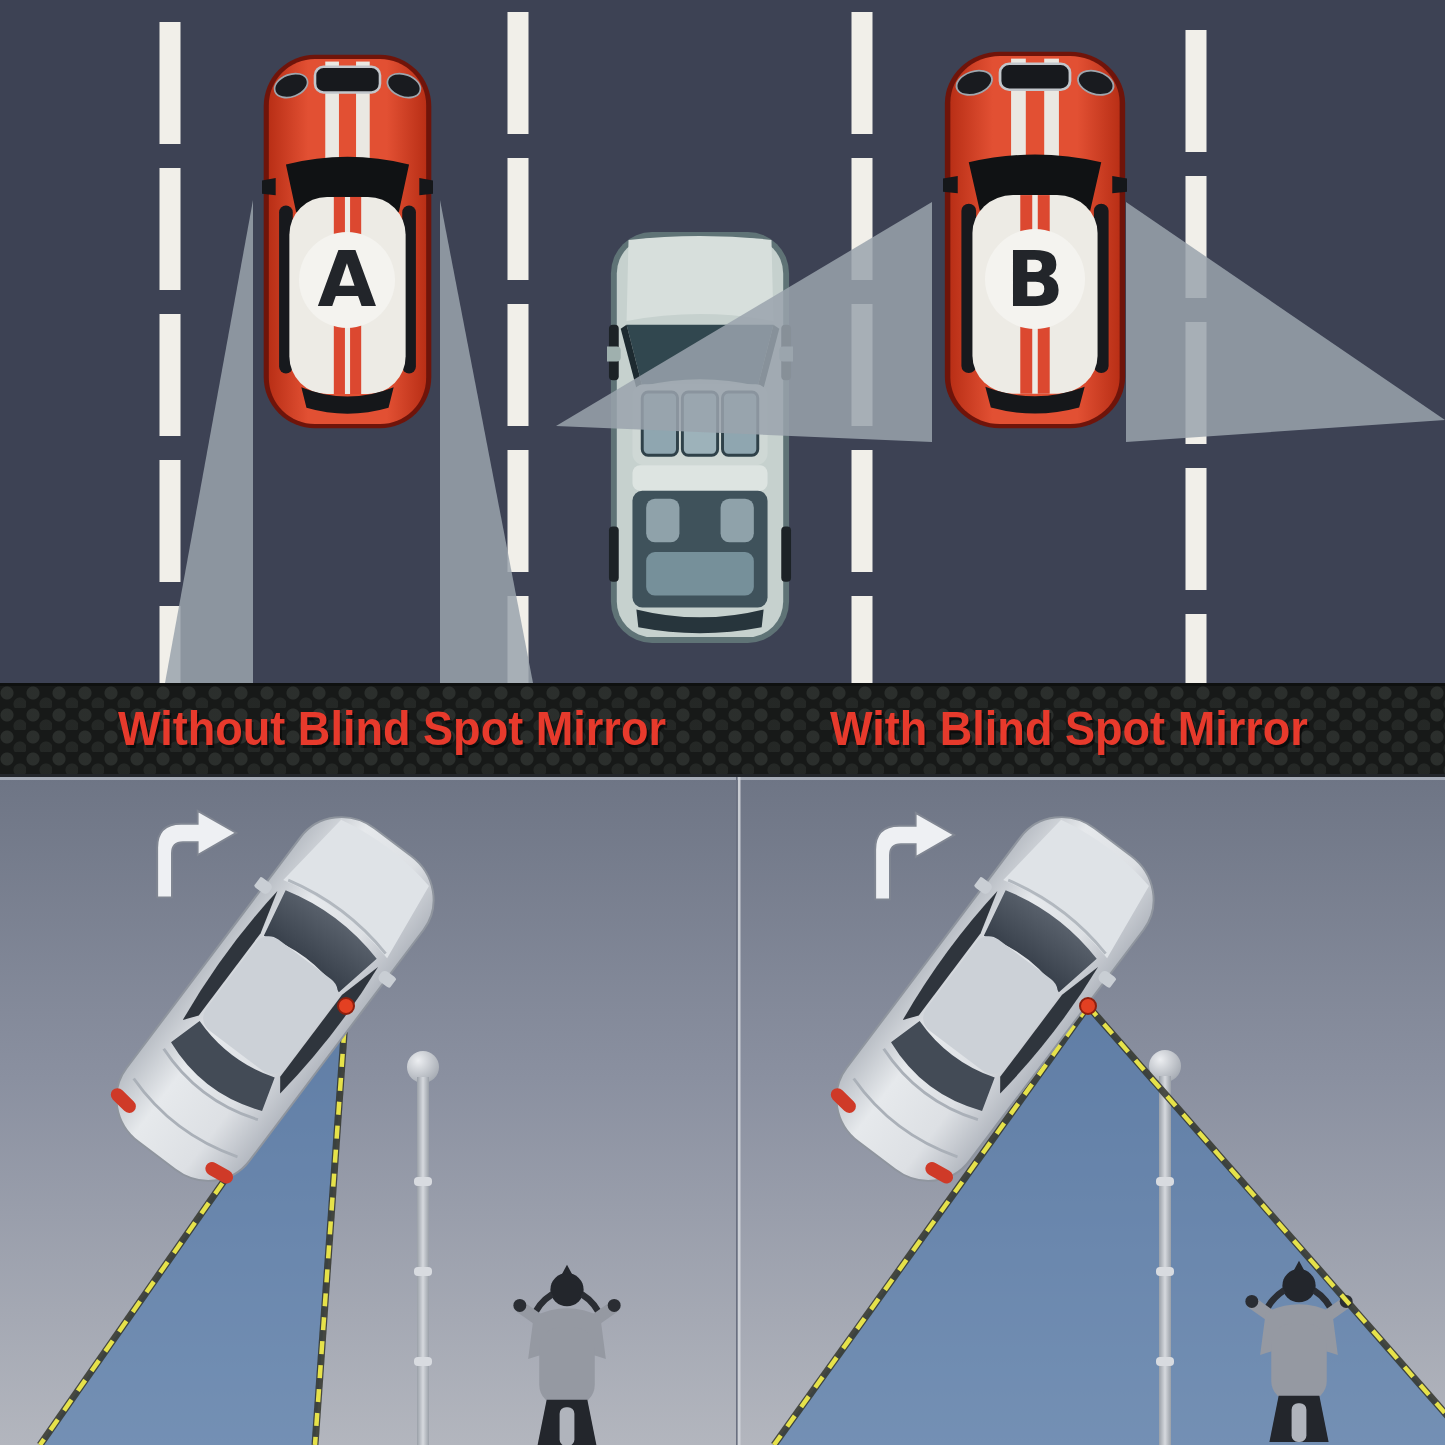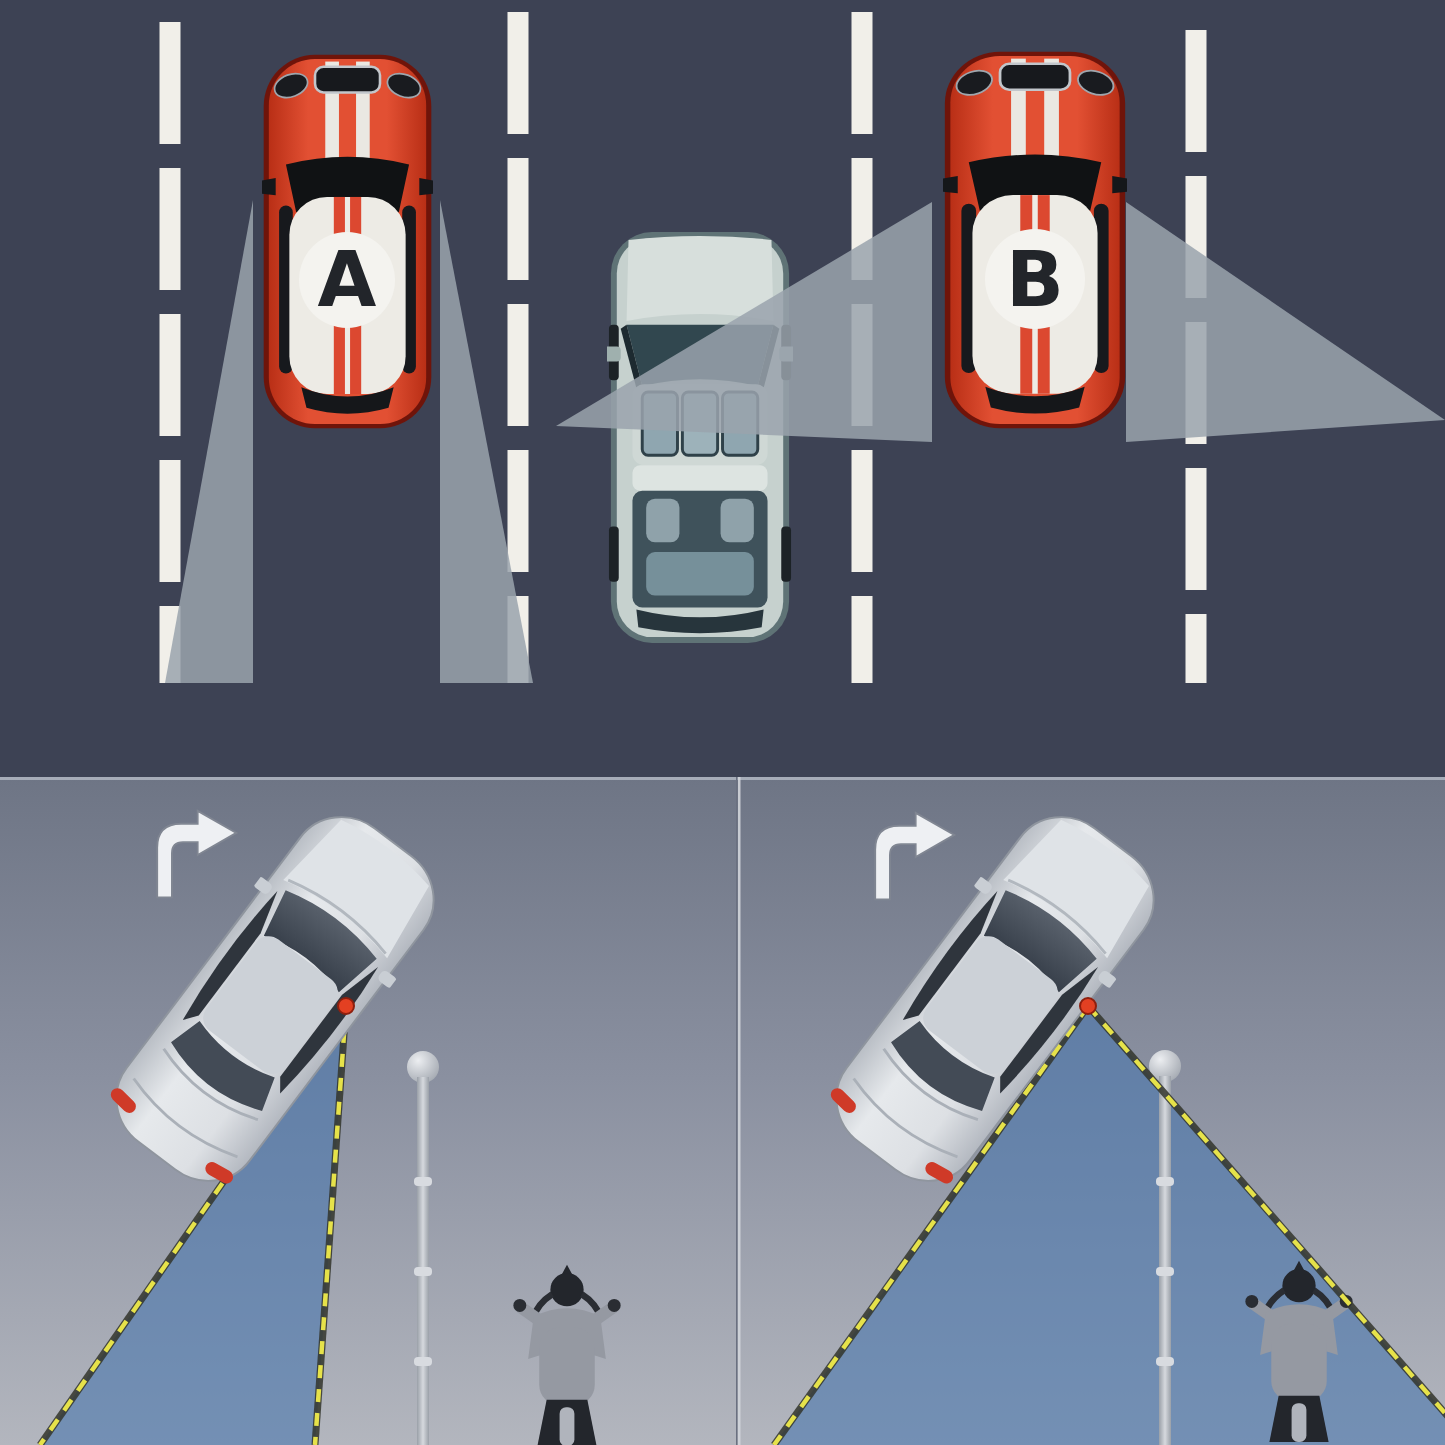--- a/index.html
+++ b/index.html
@@ -112,20 +112,24 @@
       <text x="347" y="306" text-anchor="middle" font-family="DejaVu Sans, sans-serif" font-size="76" font-weight="bold" fill="#22252a">A</text>
     </g>
 
     <g>
       <use href="#mini" x="943" y="50" width="184" height="380"></use>
       <circle cx="1035" cy="279" r="50" fill="#f4f3ef"></circle>
       <text x="1035" y="306" text-anchor="middle" font-family="DejaVu Sans, sans-serif" font-size="76" font-weight="bold" fill="#22252a">B</text>
     </g>
   </svg>
 
+  <div class="banner">
+    <span class="banner-label left">Without Blind Spot Mirror</span>
+    <span class="banner-label right">With Blind Spot Mirror</span>
+  </div>
 
   <svg class="bottom-scene" width="1445" height="668" viewBox="0 0 1445 668">
     <defs>
       <linearGradient id="bottomBg" x1="0" y1="0" x2="0" y2="1">
         <stop offset="0" stop-color="#6e7585"></stop>
         <stop offset="0.45" stop-color="#8a90a0"></stop>
         <stop offset="1" stop-color="#b3b6be"></stop>
       </linearGradient>
       <linearGradient id="sedanBody" x1="0" y1="0" x2="1" y2="0">
         <stop offset="0" stop-color="#b9bec5"></stop>

